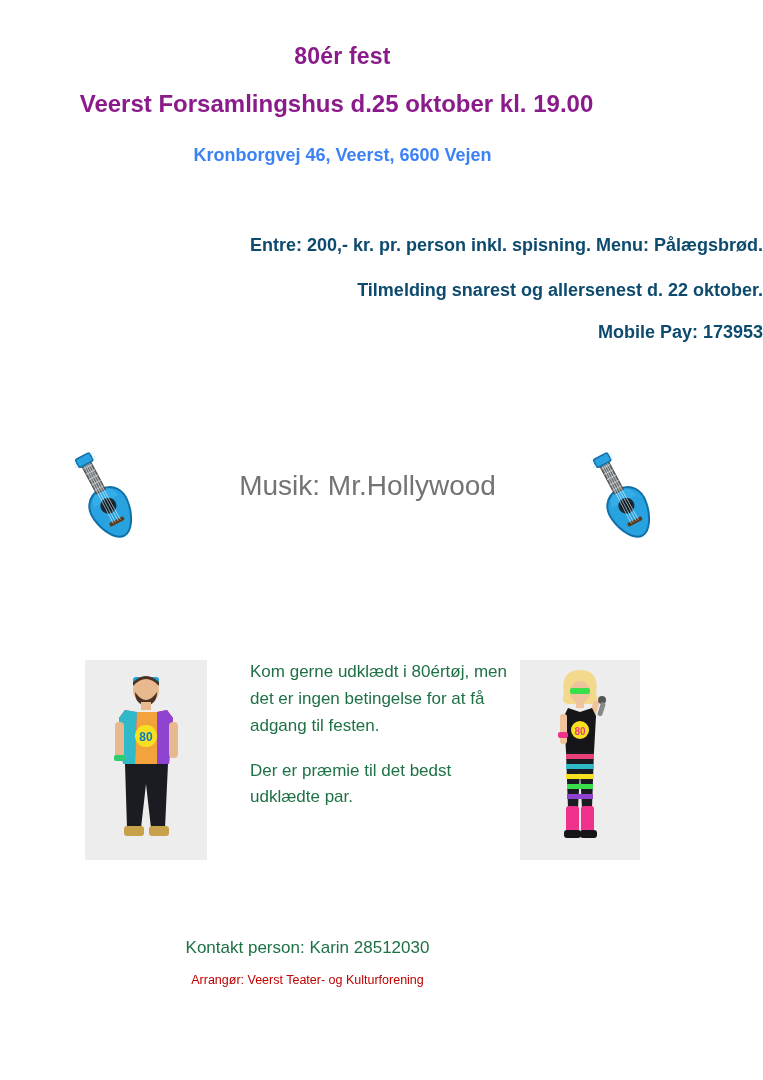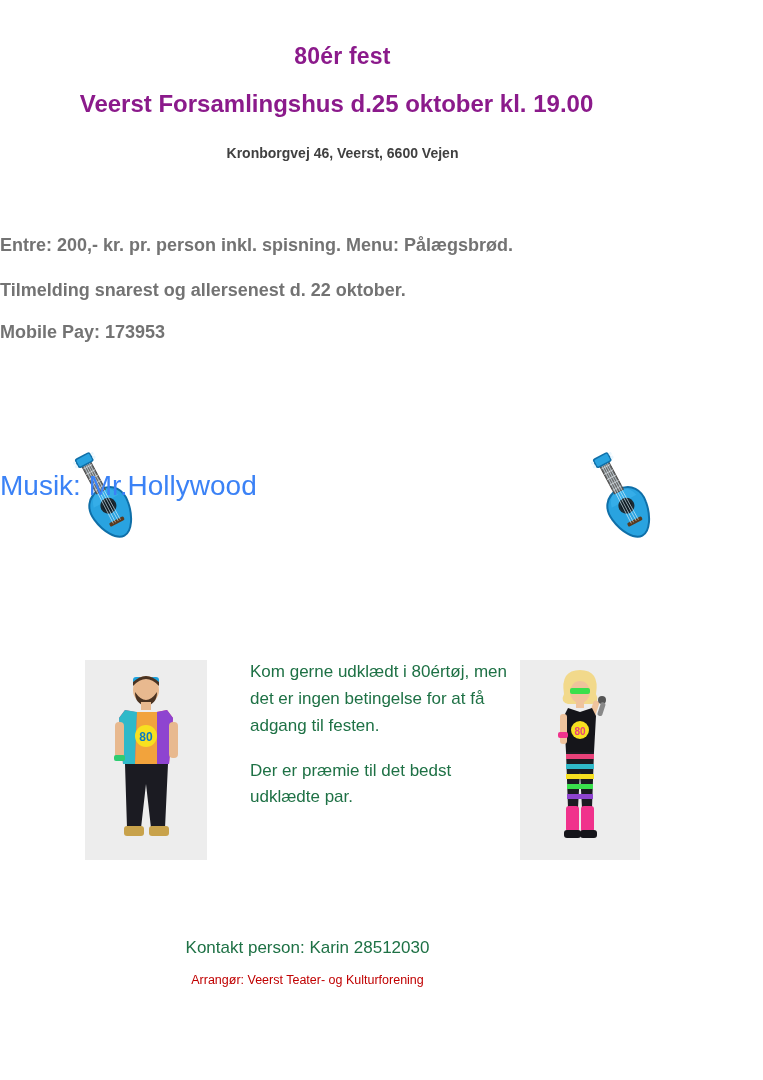--- a/index.html
+++ b/index.html
@@ -38,35 +38,35 @@
     line-height: 1.1;
   }
   .title-sub {
     font-size: 24px;
     font-weight: bold;
     color: #8B1A8B;
     margin: 0 12px 28px 0;
     line-height: 1.1;
   }
   .title-address {
-    font-size: 14px;
-    font-weight: bold;
-    color: #404040;
+    font-size: 18px;
+    font-weight: bold;
+    color: #3b82f6;
     margin: 4px;
     line-height: 1.1;
   }
 
   
   .info-block {
     position: absolute;
     top: 235px;
     left: 0;
     width: 763px;
-    text-align: left;
-    color: #737373;
+    text-align: right;
+    color: #0c4a6e;
   }
   .info-line-1 {
     font-size: 18px;
     font-weight: bold;
     margin: 0 0 24px 0;
     line-height: 1.15;
   }
   .info-line-2 {
     font-size: 18px;
     font-weight: bold;
@@ -86,23 +86,23 @@
     top: 440px;
     left: 0;
     width: 763px;
     height: 130px;
   }
   .music-text {
     position: absolute;
     top: 30px;
     left: 0;
     width: 735px;
-    text-align: left;
+    text-align: center;
     font-size: 28px;
-    color: #3b82f6;
+    color: #737373;
     font-weight: normal;
   }
   .guitar-left {
     position: absolute;
     left: 52px;
     top: 8px;
   }
   .guitar-right {
     position: absolute;
     left: 570px;

